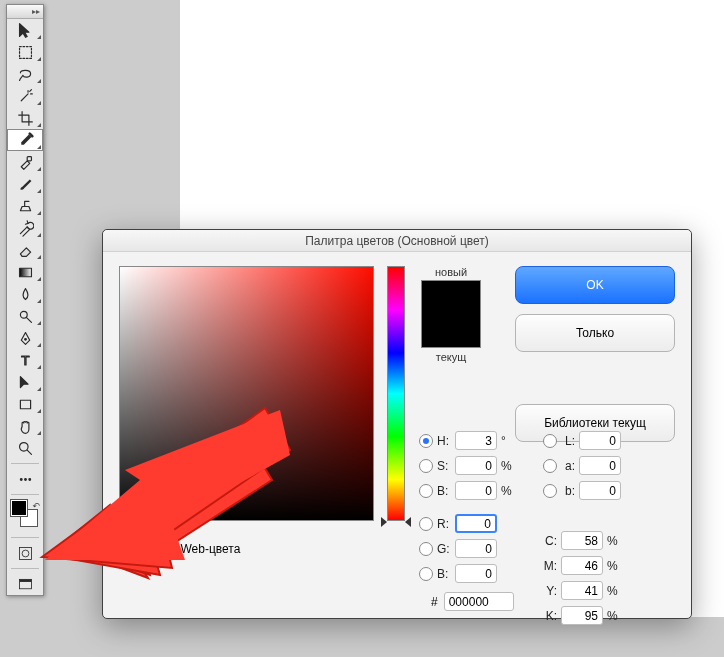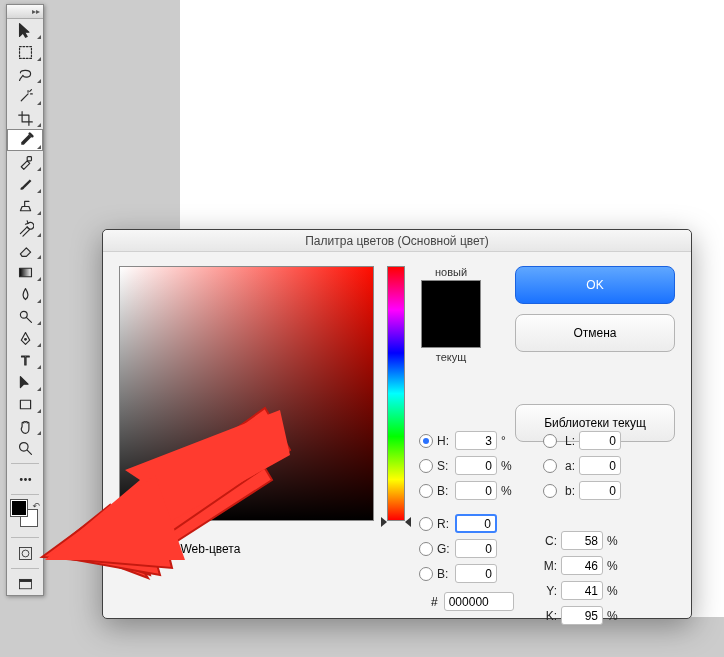--- a/index.html
+++ b/index.html
@@ -261,21 +261,21 @@
     </div>
     <div class="preview">
       <div class="lbl">новый</div>
       <div class="sw-new"></div>
       <div class="sw-cur"></div>
       <div class="lbl2">текущ</div>
     </div>
 
     <div class="btns">
       <button class="btn primary"><span class="txt">OK</span></button>
-      <button class="btn"><span class="txt">Отмена</span></button>
+      <button class="btn"><span class="txt">Только</span></button>
       <div style="height:14px"></div>
       <div style="height:8px"></div>
       <button class="btn"><span class="txt">Библиотеки текущ</span></button>
     </div>
 
     <div class="webonly">
       <input type="checkbox" style="">
       <span>Только Web-цвета</span>
     </div>
 

